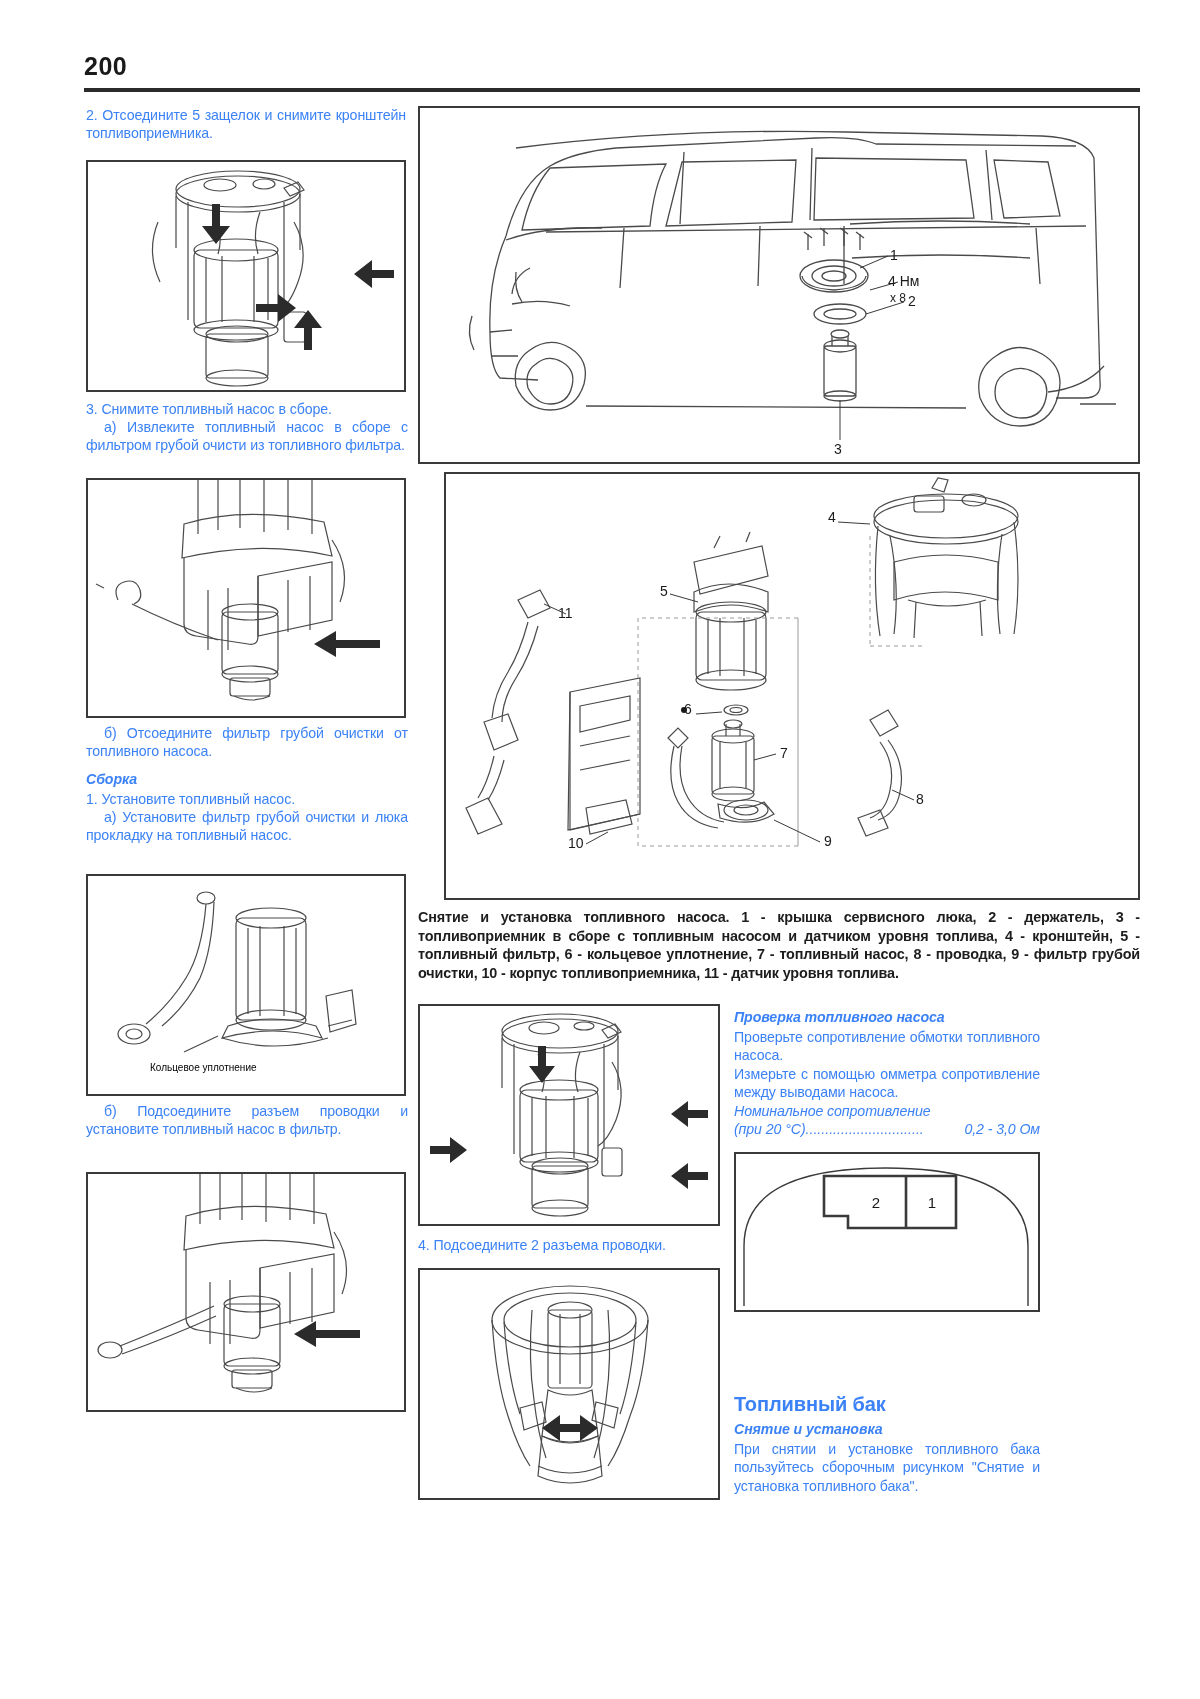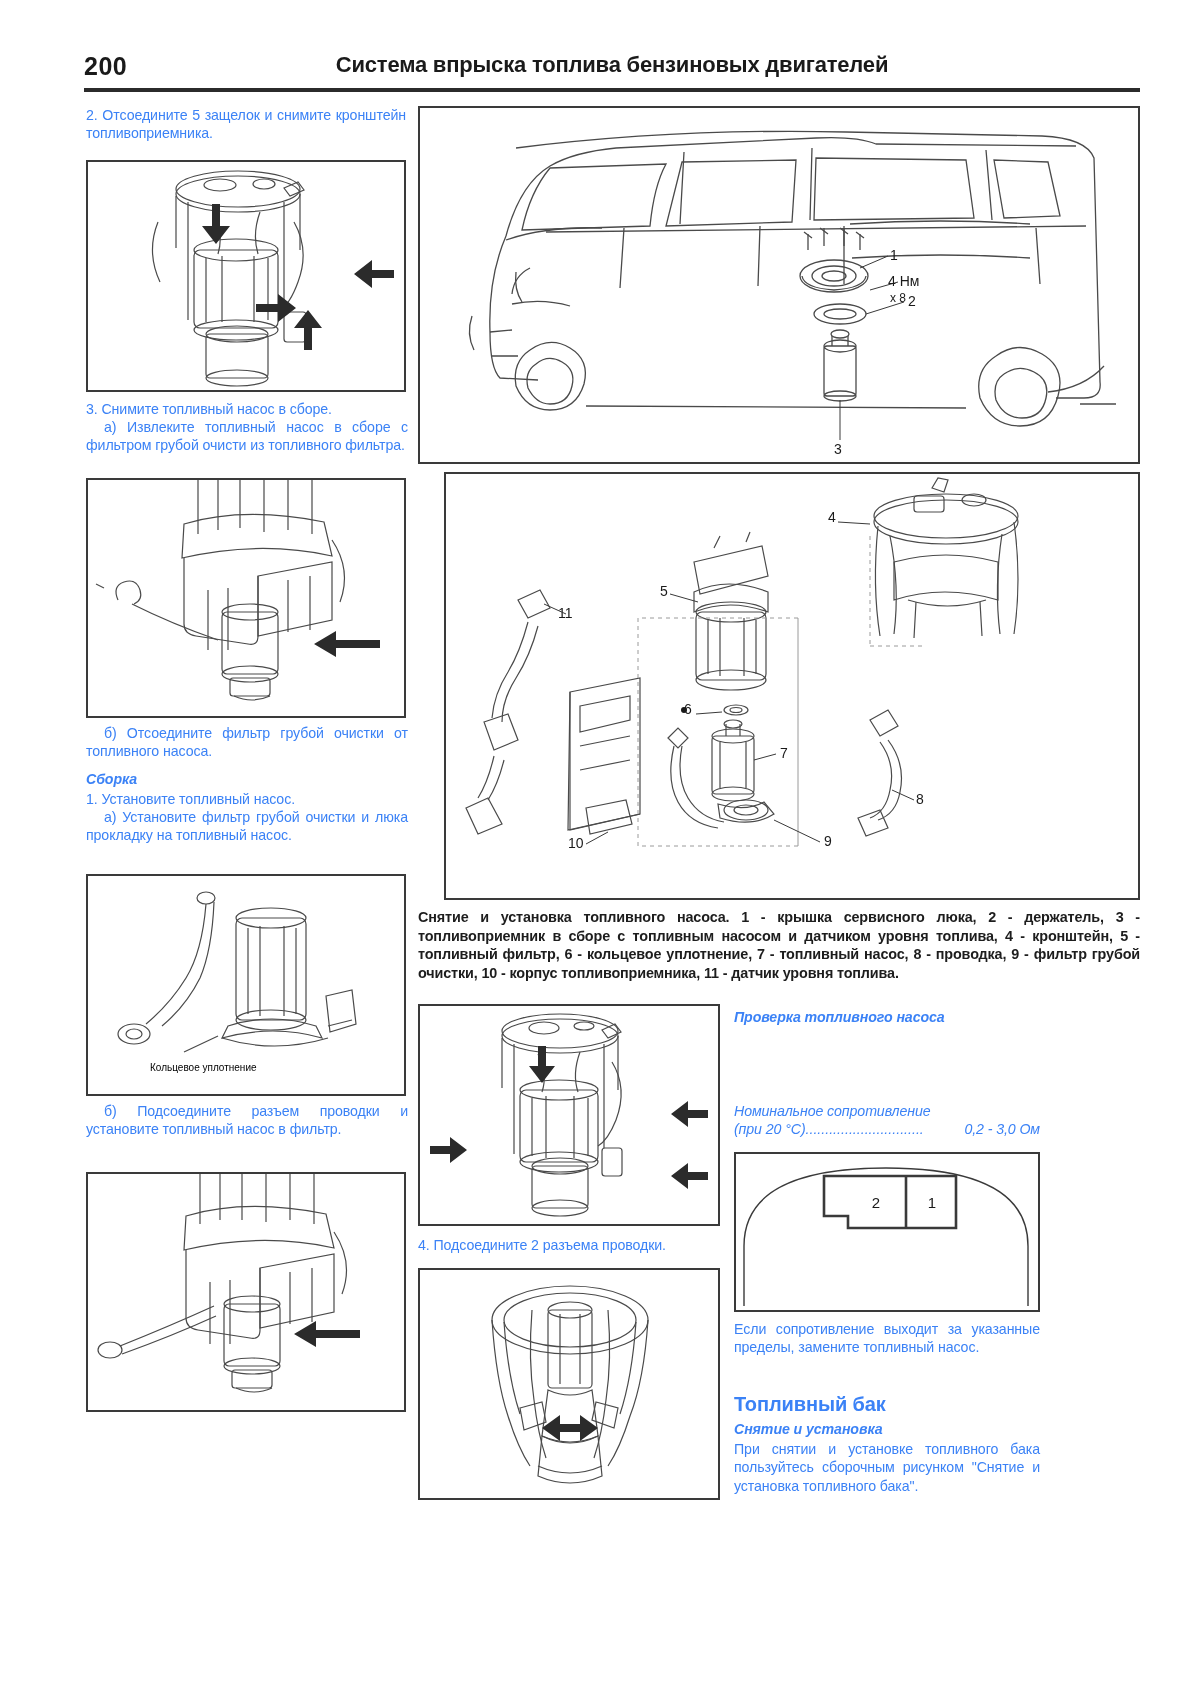--- a/index.html
+++ b/index.html
@@ -105,21 +105,20 @@
     letter-spacing: 0px;
   }
 </style>
 </head>
 <body>
 
 <div class="page">
 
   <div class="header">
     <div class="page-number">200</div>
-    <div class="page-title">Система впрыска топлива бензиновых двигателей</div>
     <div class="header-rule"></div>
   </div>
 
   <div class="tx just" style="left:74px; top:106px; width:320px;">2. Отсоедините 5 защелок и снимите кронштейн топливоприемника.</div>
 
   <div class="frame" style="left:74px; top:160px; width:320px; height:232px;">
     <svg width="316" height="228" viewBox="0 0 316 228" fill="none" stroke="#4a4a4a" stroke-width="1.2">
       <g>
         <ellipse cx="150" cy="32" rx="62" ry="18"></ellipse>
         <ellipse cx="150" cy="27" rx="62" ry="18"></ellipse>
@@ -444,20 +443,22 @@
         <path d="M118 196 q32 14 64 0"></path>
       </g>
       <g fill="#2b2b2b" stroke="none">
         <path d="M98 154 l22 0 0 8 -22 0 0 9 -18 -13 18 -13z" transform="translate(42,0)"></path>
         <path d="M202 154 l-22 0 0 8 22 0 0 9 18 -13 -18 -13z" transform="translate(-42,0)"></path>
       </g>
     </svg>
   </div>
 
   <div class="tx bi" style="left:722px; top:1008px; width:306px;">Проверка топливного насоса</div>
+  <div class="tx just" style="left:722px; top:1028px; width:306px;">Проверьте сопротивление обмотки топливного насоса.</div>
+  <div class="tx just" style="left:722px; top:1065px; width:306px;">Измерьте с помощью омметра сопротивление между выводами насоса.</div>
   <div class="tx ital" style="left:722px; top:1102px; width:306px;">Номинальное сопротивление</div>
 
   <div class="tx ital" style="left:722px; top:1120px; width:306px; display:flex; align-items:baseline;justify-content:center;">
     <span>(при 20 °С)</span>
     <span class="dots" style="flex:1 1 auto; overflow:hidden; white-space:nowrap;">..............................</span>
     <span>0,2 - 3,0 Ом</span>
   </div>
 
   <div class="frame" style="left:722px; top:1152px; width:306px; height:160px;">
     <svg width="302" height="156" viewBox="0 0 302 156" fill="none" stroke="#3a3a3a">
@@ -468,19 +469,18 @@
         <path d="M88 22 L220 22 L220 74 L112 74 L112 62 L88 62 Z"></path>
         <path d="M170 22 L170 74"></path>
       </g>
       <g fill="#1a1a1a" stroke="none" font-family="Liberation Sans, sans-serif" font-size="15" text-anchor="middle">
         <text x="140" y="54">2</text>
         <text x="196" y="54">1</text>
       </g>
     </svg>
   </div>
 
-  <div class="tx just" style="left:722px; top:1320px; width:306px;">Если сопротивление выходит за указанные пределы, замените топливный насос.</div>
 
   <div class="tx big" style="left:722px; top:1392px; width:306px;">Топливный бак</div>
   <div class="tx bi" style="left:722px; top:1420px; width:306px;">Снятие и установка</div>
   <div class="tx just" style="left:722px; top:1440px; width:306px;">При снятии и установке топливного бака пользуйтесь сборочным рисунком "Снятие и установка топливного бака".</div>
 
 </div>
 
 </body></html>

